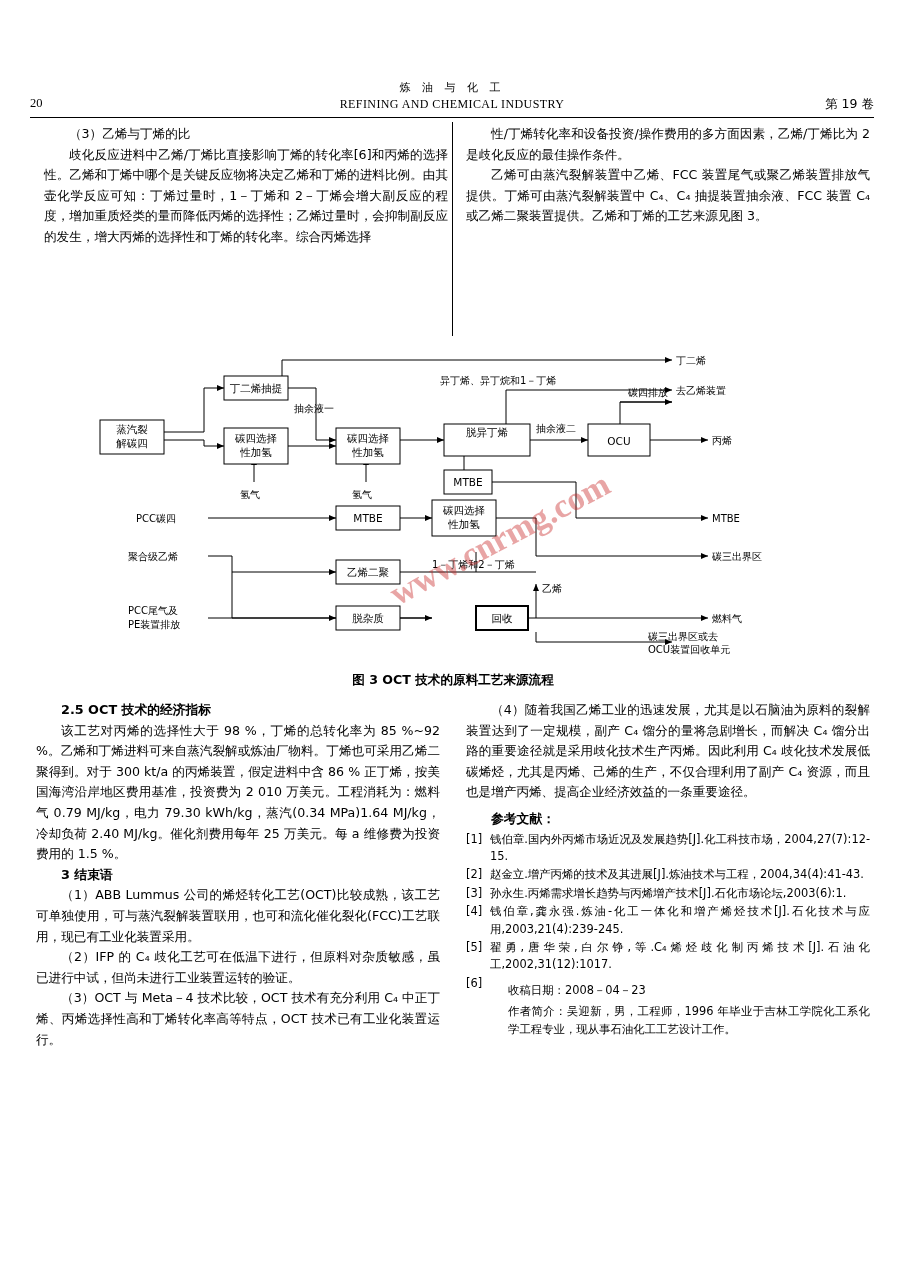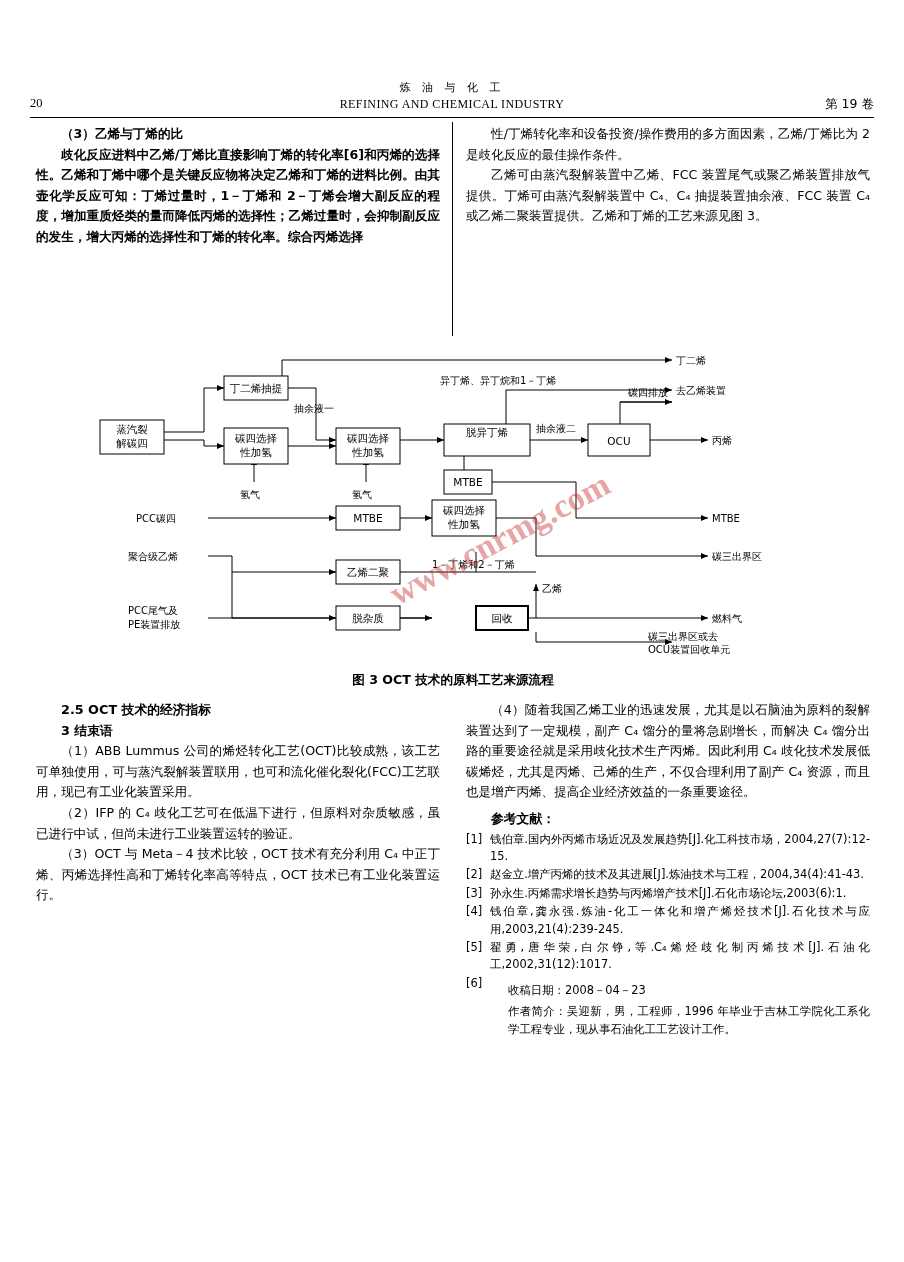--- a/index.html
+++ b/index.html
@@ -36,21 +36,21 @@
   }
   .hdr-rule{
     position:absolute;left:30px;top:117px;width:844px;height:1px;background:#000;
   }
   
   .col{
     position:absolute;width:404px;
     font-size:12.6px;line-height:20.6px;
     text-align:justify;
   }
-  .col.left{left:36px;font-weight:bold;}
+  .col.left{left:44px;}
   .col.right{left:466px;}
   .col p{margin:0;text-indent:25px;}
   .col p.noind{text-indent:0;margin-left:42px;}
   .sec{
     font-weight:bold;margin:2px 0 0 0;text-indent:0;font-size:12.8px;
   }
   .divider{
     position:absolute;top:122px;left:452px;width:1px;height:214px;background:#000;
   }
   
@@ -228,20 +228,21 @@
         <text x="612" y="300">碳三出界区或去</text>
         <text x="612" y="313">OCU装置回收单元</text>
       </g>
     </svg>
   </div>
 
   <div class="fig-cap">图 3   OCT 技术的原料工艺来源流程</div>
 
   <div class="col lowleft">
     <p class="sec">2.5  OCT 技术的经济指标</p>
+    <p>该工艺对丙烯的选择性大于 98 %，丁烯的总转化率为 85 %~92 %。乙烯和丁烯进料可来自蒸汽裂解或炼油厂物料。丁烯也可采用乙烯二聚得到。对于 300 kt/a 的丙烯装置，假定进料中含 86 % 正丁烯，按美国海湾沿岸地区费用基准，投资费为 2 010 万美元。工程消耗为：燃料气 0.79 MJ/kg，电力 79.30 kWh/kg，蒸汽(0.34 MPa)1.64 MJ/kg，冷却负荷 2.40 MJ/kg。催化剂费用每年 25 万美元。每 a 维修费为投资费用的 1.5 %。</p>
     <p class="sec">3  结束语</p>
     <p>（1）ABB Lummus 公司的烯烃转化工艺(OCT)比较成熟，该工艺可单独使用，可与蒸汽裂解装置联用，也可和流化催化裂化(FCC)工艺联用，现已有工业化装置采用。</p>
     <p>（2）IFP 的 C₄ 歧化工艺可在低温下进行，但原料对杂质敏感，虽已进行中试，但尚未进行工业装置运转的验证。</p>
     <p>（3）OCT 与 Meta－4 技术比较，OCT 技术有充分利用 C₄ 中正丁烯、丙烯选择性高和丁烯转化率高等特点，OCT 技术已有工业化装置运行。</p>
   </div>
 
   <div class="col lowright">
     <p>（4）随着我国乙烯工业的迅速发展，尤其是以石脑油为原料的裂解装置达到了一定规模，副产 C₄ 馏分的量将急剧增长，而解决 C₄ 馏分出路的重要途径就是采用歧化技术生产丙烯。因此利用 C₄ 歧化技术发展低碳烯烃，尤其是丙烯、己烯的生产，不仅合理利用了副产 C₄ 资源，而且也是增产丙烯、提高企业经济效益的一条重要途径。</p>
     <p class="sec" style="margin-top:6px;">参考文献：</p>
     <div class="refs">

